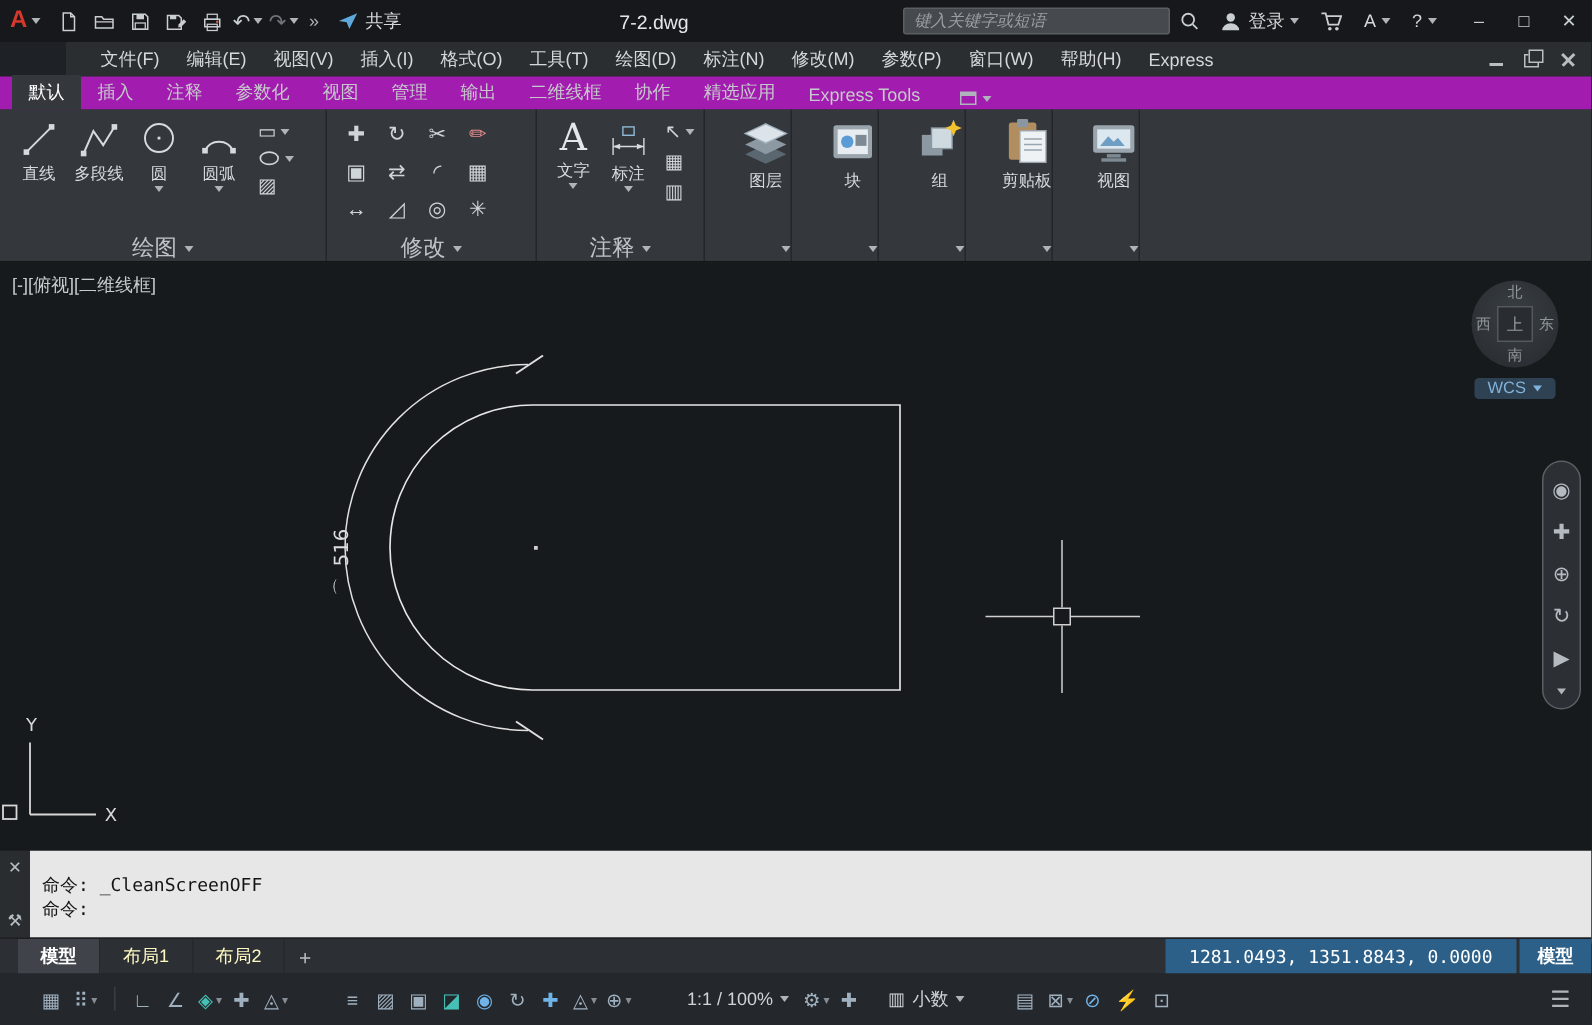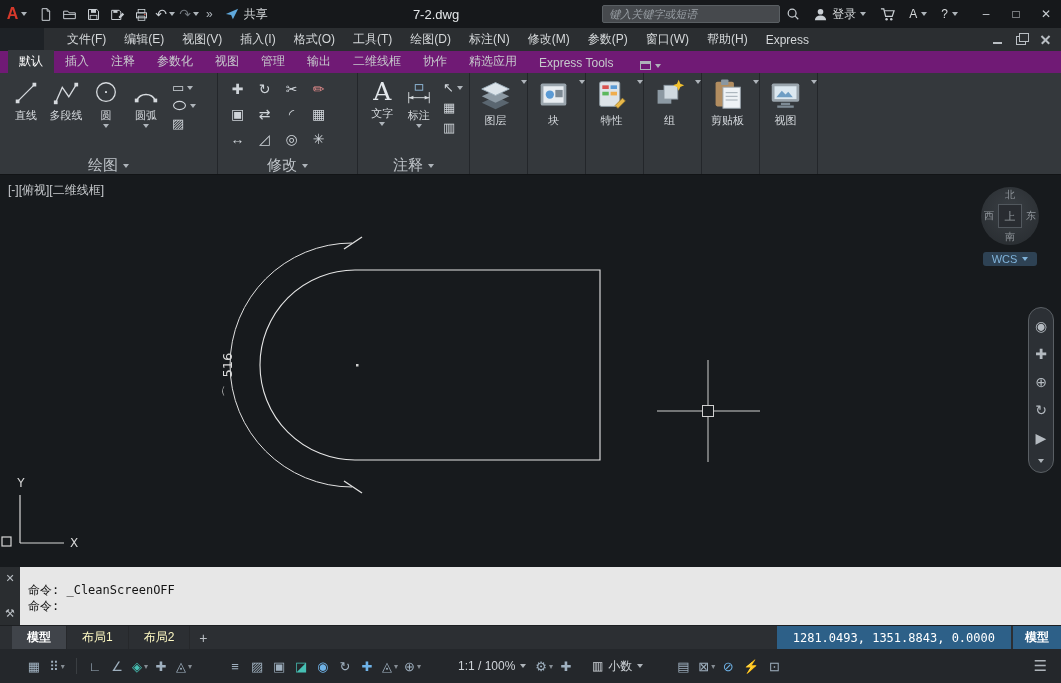--- a/index.html
+++ b/index.html
@@ -39,21 +39,21 @@
   .m-spacer { flex:1; }
   .docbtns { display:flex; align-items:center; gap:10px; padding-right:8px; }
   .dc { width:14px; height:12px; position:relative; }
   .dc-min::after { content:""; position:absolute; left:2px; bottom:2px; width:9px; height:1.5px; background:#b9bec3; }
   .dc-res::before { content:""; position:absolute; left:1px; bottom:1px; width:8px; height:7px; border:1px solid #b9bec3; }
   .dc-res::after { content:""; position:absolute; left:4px; bottom:4px; width:8px; height:7px; border:1px solid #b9bec3; background:#2b2e31; }
   .dc-close::before,.dc-close::after { content:""; position:absolute; left:1px; top:5px; width:11px; height:1.5px; background:#b9bec3; }
   .dc-close::before { transform:rotate(45deg); } .dc-close::after { transform:rotate(-45deg); }
 
   
-  .rtabs { height:22px; background:#701a75; display:flex; align-items:flex-end; padding-left:8px; flex:0 0 auto; }
+  .rtabs { height:22px; background:#a21caf; display:flex; align-items:flex-end; padding-left:8px; flex:0 0 auto; }
   .rtab { padding:3px 11px; color:#c6c9cc; cursor:default; }
   .rtab[data-state="active"] { background:#34383c; color:#ffffff; }
   .rtab-extra { margin-left:10px; display:flex; align-items:center; gap:4px; padding:3px 6px; }
   .rtab-extra .box { width:11px; height:9px; border:1px solid #aeb4ba; border-top-width:3px; }
 
   
   .ribbon { height:102px; background:#34383c; display:flex; border-bottom:1px solid #121416; flex:0 0 auto; }
   .rpanel { display:flex; flex-direction:column; border-right:1px solid #23262a; }
   .rbody { flex:1; display:flex; padding:4px 6px 0 6px; }
   .rfoot { height:17px; display:flex; align-items:center; justify-content:center; gap:5px;
@@ -62,21 +62,21 @@
            color:#d6dade; font-size:11px; }
   .btool svg { width:28px; height:28px; }
   .minicol { display:flex; flex-direction:column; justify-content:flex-start; gap:5px; padding:3px 0 0 6px; }
   .minirow { display:flex; align-items:center; gap:3px; color:#cfd4d9; font-size:13px; }
   .minirow svg { width:15px; height:11px; }
   .mgrid { display:grid; grid-template-columns:repeat(4,27px); grid-auto-rows:25px; align-items:center;
            justify-items:center; padding-top:3px; }
   .mico { color:#cfd4d9; font-size:14px; display:flex; align-items:center; }
   .mico[data-state="red"] { color:#e08a8a; }
   .bigA { font-family:"DejaVu Serif",serif; font-size:25px; color:#e4e8ec; line-height:26px; }
-  .cpanel { width:58px; display:flex; flex-direction:row; border-right:1px solid #23262a; }
+  .cpanel { width:58px; display:flex; flex-direction:column; border-right:1px solid #23262a;align-items:flex-end; }
   .cpanel.wide { width:66px; }
   .cbig { flex:1; display:flex; flex-direction:column; align-items:center; justify-content:flex-start;
           gap:2px; padding-top:5px; color:#d6dade; font-size:11px; }
   .cbig svg { width:33px; height:33px; }
   .rfill { flex:1; }
 
   
   .canvas { flex:1; position:relative; background:#171a1d; overflow:hidden; }
   .vplabel { position:absolute; left:8px; top:7px; color:#c8cbce; font-size:12px; z-index:3; }
   .viewcube { position:absolute; right:18px; top:12px; width:66px; z-index:3; text-align:center; }
@@ -486,36 +486,20 @@
             <circle cx="14" cy="18" r="4.5" fill="#5b9bd5"></circle>
             <rect x="20" y="13" width="8" height="8" fill="#7d8a94"></rect>
           </svg>
         <span>块</span>
       </div>
       <div class="rfoot">
           <span class="cdn"></span>
         </div>
     </div>
 
-    <div class="cpanel">
-      <div class="cbig">
-        <svg viewBox="0 0 36 36">
-            <rect x="5" y="4" width="22" height="27" rx="2" fill="#dde3e8" stroke="#8a97a0"></rect>
-            <rect x="8" y="8" width="7" height="4" fill="#d9534f"></rect>
-            <rect x="17" y="8" width="7" height="4" fill="#5b9bd5"></rect>
-            <rect x="8" y="15" width="7" height="4" fill="#5cb85c"></rect>
-            <rect x="17" y="15" width="7" height="4" fill="#f0ad4e"></rect>
-            <path d="M22 30 L30 22 L33 25 L25 33 Z" fill="#e8b84b" stroke="#a8862f"></path>
-          </svg>
-        <span>特性</span>
-      </div>
-      <div class="rfoot">
-          <span class="cdn"></span>
-        </div>
-    </div>
 
     <div class="cpanel">
       <div class="cbig">
         <svg viewBox="0 0 36 36">
             <rect x="5" y="13" width="15" height="15" fill="#8c99a3"></rect>
             <rect x="12" y="8" width="15" height="15" fill="#cfd9e0" stroke="#8c99a3"></rect>
             <path d="M28 2 l1.8 4.2 L34 8 l-4.2 1.8 L28 14 l-1.8 -4.2 L22 8 l4.2 -1.8 Z" fill="#f2c12e"></path>
           </svg>
         <span>组</span>
       </div>

